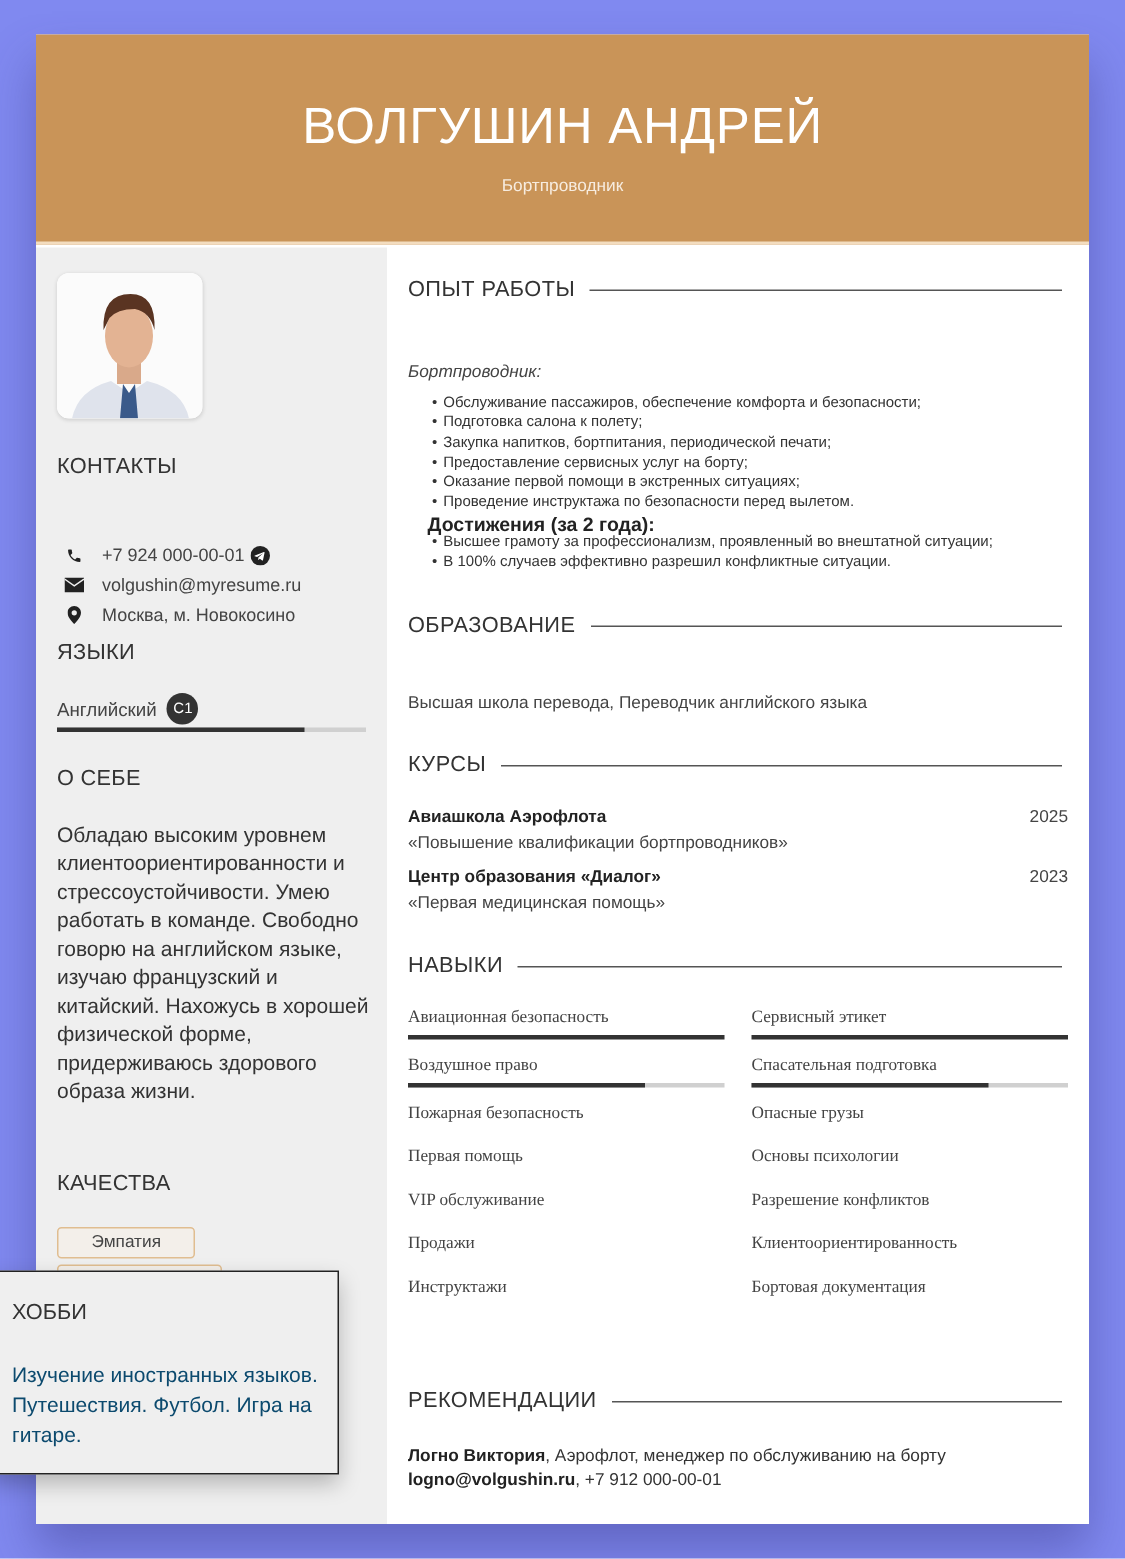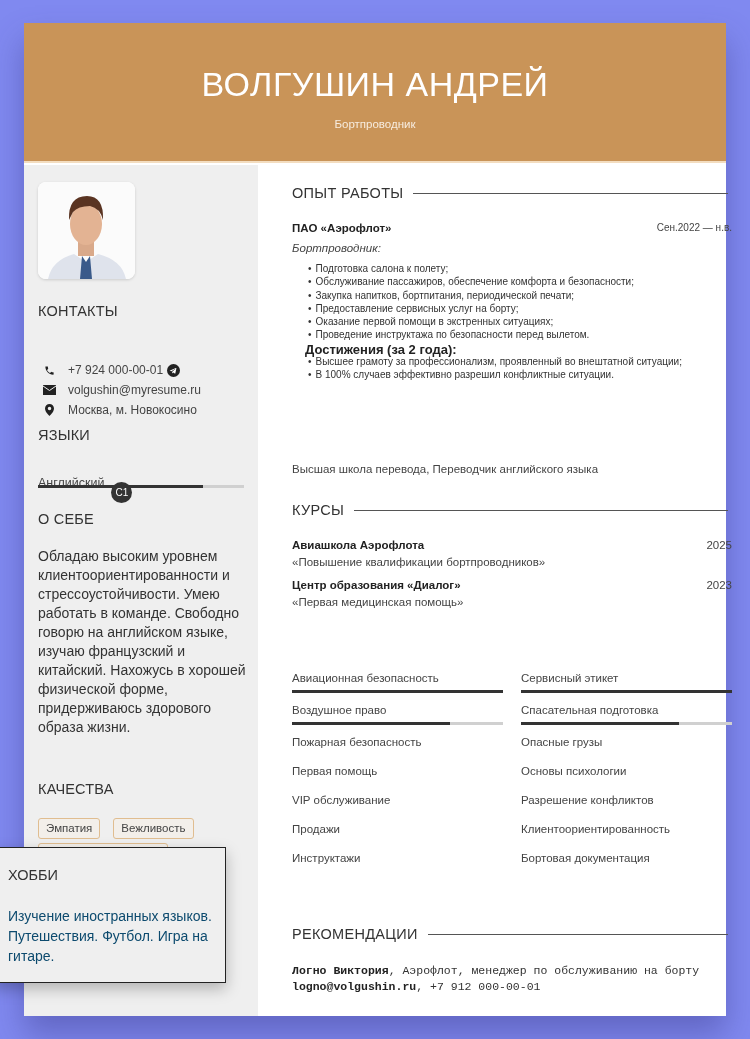--- a/index.html
+++ b/index.html
@@ -39,56 +39,56 @@
   .side-title {
     position: absolute; left: 14px; font-size: 14.5px; color: #333; letter-spacing: 0.2px;
   }
   .contact {
     position: absolute; left: 14px; font-size: 12px; color: #444; display: flex; align-items: center;
   }
   .contact .ico { width: 14px; margin-right: 12px; margin-left: 4px; display: inline-flex; justify-content: center; }
   .lang-row { position: absolute; left: 14px; top: 297px; display: flex; align-items: center; font-size: 12.5px; color: #444; }
   .lang-badge {
     margin-left: 7px; width: 21px; height: 21px; border-radius: 50%; background: #333; color: #fff;
-    font-size: 10px; display: flex; align-items: center; justify-content: center; margin-top: 20px;
+    font-size: 10px; display: flex; align-items: center; justify-content: center;
   }
   .lang-bar { position: absolute; left: 14px; top: 320px; width: 206px; height: 3px; background: #d0d0d0; }
   .lang-bar .fill { height: 3px; background: #333; }
   .about {
     position: absolute; left: 14px; top: 382px; width: 210px;
     font-size: 14px; line-height: 19px; color: #333;
   }
   .tags { position: absolute; left: 14px; top: 653px; width: 210px; display: flex; flex-wrap: wrap; gap: 4px 13px; }
   .tag {
-    font-size: 11.5px; color: #444; padding: 2px 7px; border: 1px solid #e0bd90;
+    font-size: 11.5px; color: #444; padding: 2px 22px; border: 1px solid #e0bd90;
     border-radius: 3px; background: #f3efea; height: 21px; line-height: 15px;
   }
   .hobby {
     position: absolute; left: -7px; top: 847px; width: 233px; height: 136px;
     background: #efefef; border: 1.5px solid #222;
     box-shadow: 0 6px 14px rgba(0,0,0,0.25);
   }
   .hobby .title { position: absolute; left: 14px; top: 19px; font-size: 14.5px; color: #333; }
   .hobby .text { position: absolute; left: 14px; top: 58px; width: 205px; font-size: 14px; line-height: 20px; color: #0c4a6e; }
-  .main { position: absolute; left: 234px; top: 142px; width: 468px; height: 851px; margin-left: 20px; }
+  .main { position: absolute; left: 234px; top: 142px; width: 468px; height: 851px; }
   .sec-title {
     position: absolute; left: 14px; width: 436px; display: flex; align-items: center;
     font-size: 14.5px; color: #333; letter-spacing: 0.3px;
   }
   .sec-title .line { flex: 1; height: 1px; background: #555; margin-left: 10px; }
   .row { position: absolute; left: 14px; width: 440px; display: flex; justify-content: space-between; font-size: 11.5px; }
   .bold { font-weight: bold; color: #222; }
   .muted { color: #444; }
   .small { font-size: 10px; color: #444; }
   .bullets { position: absolute; left: 30px; font-size: 10px; line-height: 13.3px; color: #333; list-style: none; }
   .bullets li::before { content: "•"; margin-right: 4px; }
-  .skill { position: absolute; font-size: 11.5px; color: #444; }
+  .skill { position: absolute; font-size: 11.5px; color: #444; font-family: Liberation Serif, serif; }
   .skill-bar { position: absolute; width: 211px; height: 3px; background: #d0d0d0; }
   .skill-bar .fill { height: 3px; background: #333; }
-  .rec { position: absolute; left: 14px; top: 798px; font-size: 11.5px; line-height: 16px; color: #333; font-family: Liberation Mono, monospace; }
+  .rec { position: absolute; left: 14px; top: 798px; font-size: 11.5px; line-height: 16px; color: #333; }
 </style>
 </head>
 <body>
 
 <div class="page">
 
   <div class="header">
     <div class="name">ВОЛГУШИН АНДРЕЙ</div>
     <div class="position">Бортпроводник</div>
   </div>
@@ -158,56 +158,60 @@
       <span class="tag">Коммуникабельность</span>
     </div>
   </div>
 
   <div class="main">
 
     <div class="sec-title" style="top:20px">
       <span>ОПЫТ РАБОТЫ</span>
       <span class="line"></span>
     </div>
-    <div class="row" style="top:57px">
-      <span class="bold">ПАО «Аэрофлот»</span>
-      <span class="small">Сен.2022 — н.в.</span>
-    </div>
     <div class="row" style="top:77px;font-style:italic;color:#444">Бортпроводник:</div>
     <ul class="bullets" style="top:97px">
+      <li>Обслуживание пассажиров, обеспечение комфорта и безопасности;</li>
       <li>Подготовка салона к полету;</li>
-      <li>Обслуживание пассажиров, обеспечение комфорта и безопасности;</li>
       <li>Закупка напитков, бортпитания, периодической печати;</li>
       <li>Предоставление сервисных услуг на борту;</li>
       <li>Оказание первой помощи в экстренных ситуациях;</li>
       <li>Проведение инструктажа по безопасности перед вылетом.</li>
     </ul>
     <div style="position:absolute;left:27px;top:177px;font-size:13px;font-weight:bold;color:#222">Достижения (за 2 года):</div>
     <ul class="bullets" style="top:190px">
       <li>Высшее грамоту за профессионализм, проявленный во внештатной ситуации;</li>
       <li>В 100% случаев эффективно разрешил конфликтные ситуации.</li>
     </ul>
 
+    <div class="sec-title" style="top:244px">
+      <span>ОБРАЗОВАНИЕ</span>
+      <span class="line"></span>
+    </div>
     <div class="row muted" style="top:298px">Высшая школа перевода, Переводчик английского языка</div>
 
     <div class="sec-title" style="top:337px">
       <span>КУРСЫ</span>
       <span class="line"></span>
     </div>
     <div class="row" style="top:374px">
       <span class="bold">Авиашкола Аэрофлота</span>
       <span class="muted">2025</span>
     </div>
     <div class="row muted" style="top:391px">«Повышение квалификации бортпроводников»</div>
     <div class="row" style="top:414px">
       <span class="bold">Центр образования «Диалог»</span>
       <span class="muted">2023</span>
     </div>
     <div class="row muted" style="top:431px">«Первая медицинская помощь»</div>
 
+    <div class="sec-title" style="top:471px">
+      <span>НАВЫКИ</span>
+      <span class="line"></span>
+    </div>
     <div class="skill" style="left:14px;top:507px">Авиационная безопасность</div>
     <div class="skill-bar" style="left:14px;top:525px">
         <div class="fill" style="width:100%"></div>
       </div>
     <div class="skill" style="left:243px;top:507px">Сервисный этикет</div>
     <div class="skill-bar" style="left:243px;top:525px">
         <div class="fill" style="width:100%"></div>
       </div>
     <div class="skill" style="left:14px;top:539px">Воздушное право</div>
     <div class="skill-bar" style="left:14px;top:557px">

